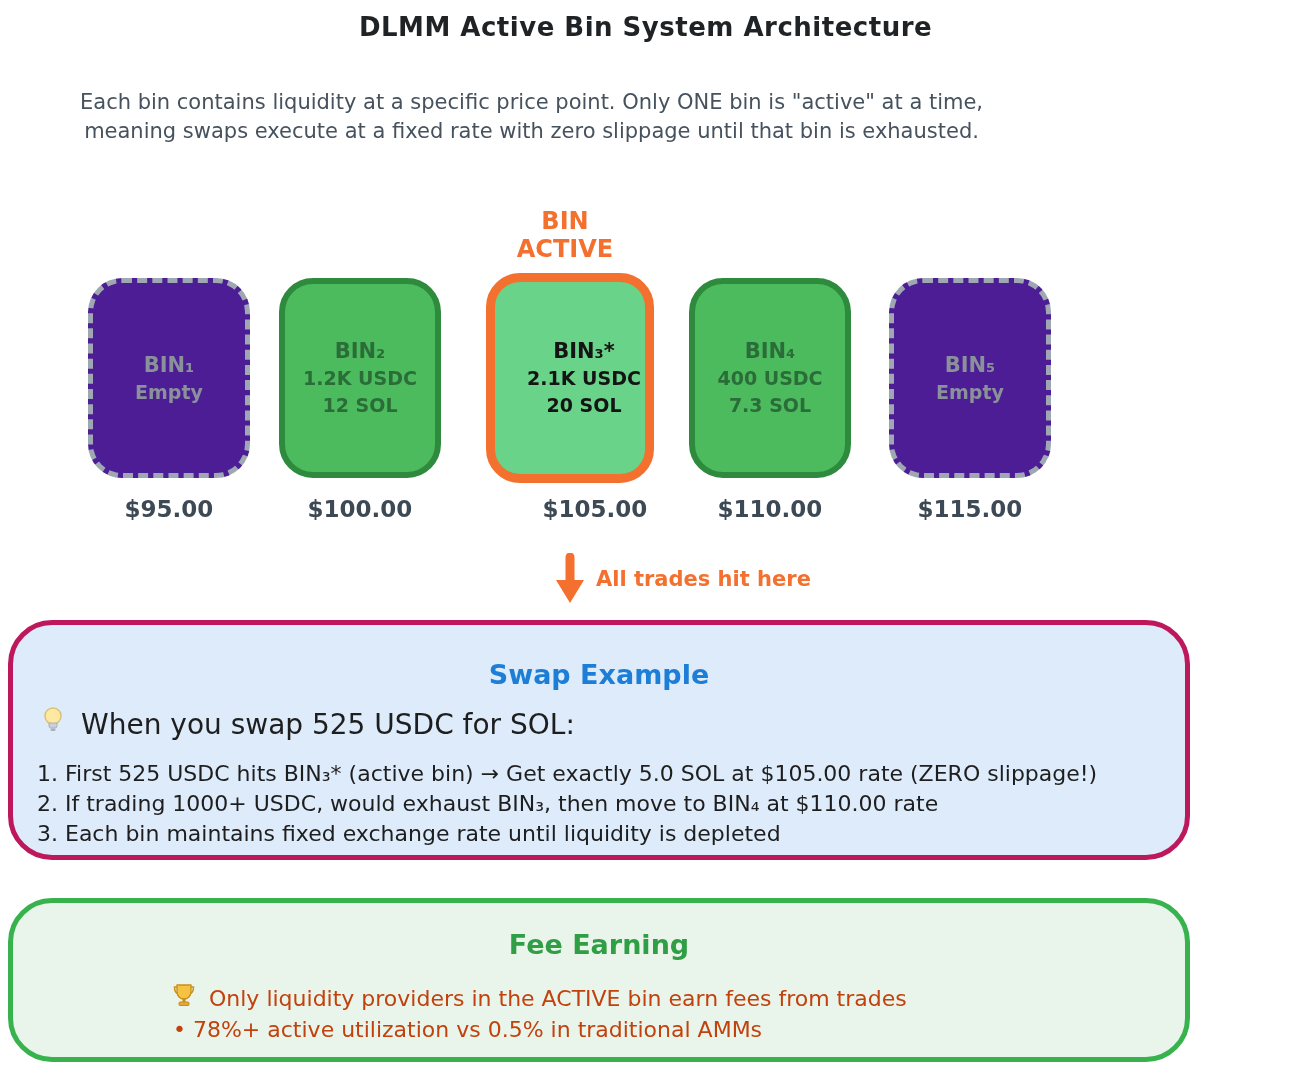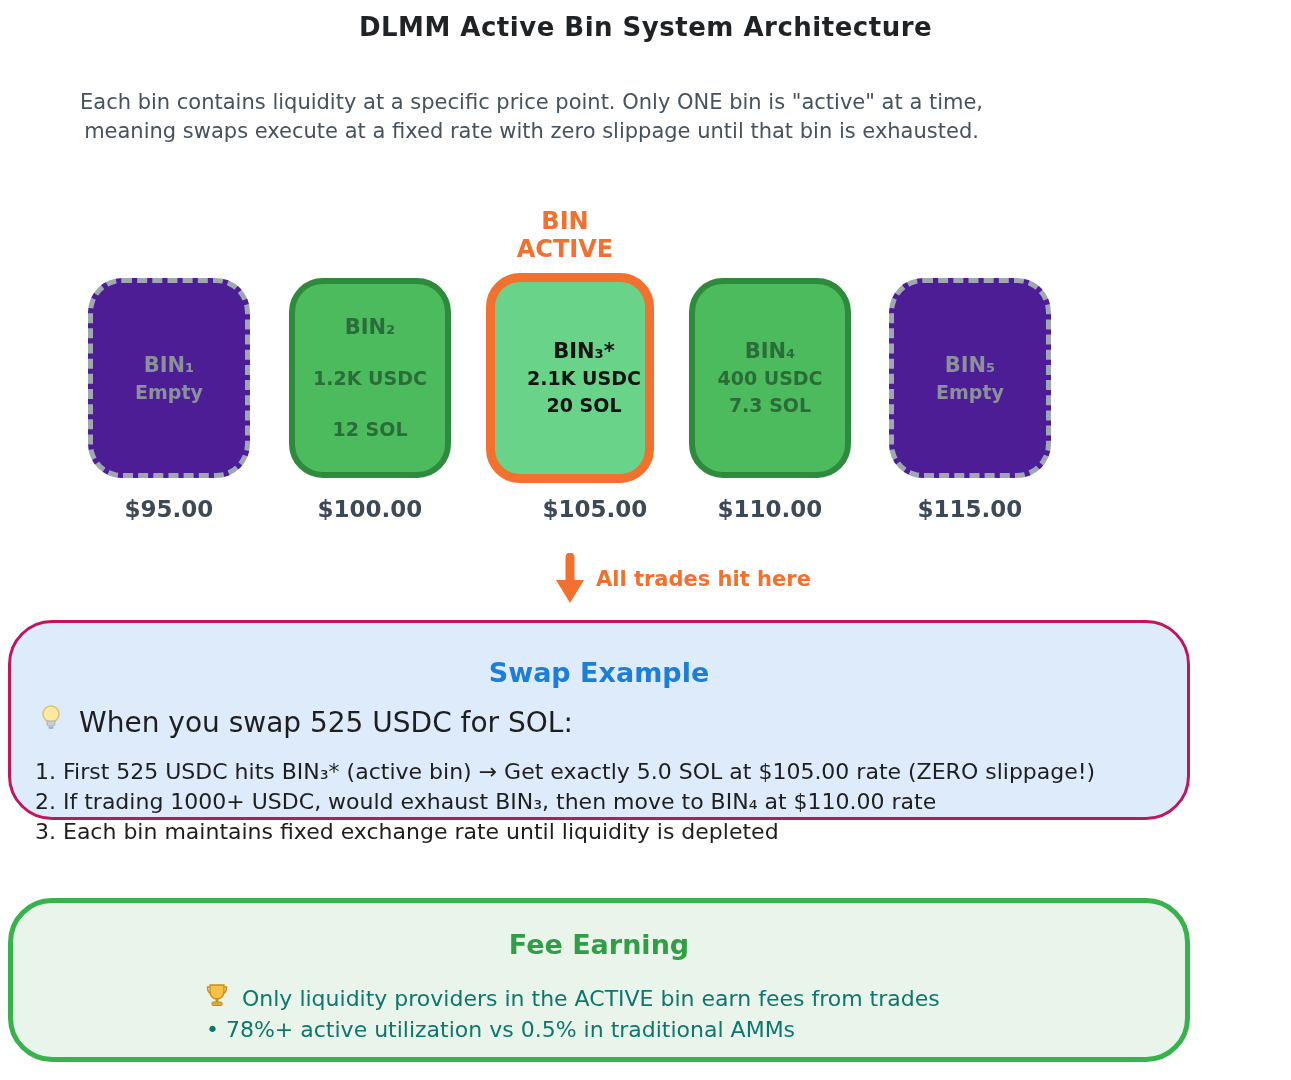--- a/index.html
+++ b/index.html
@@ -23,42 +23,42 @@
   .bin--empty{border:5px dashed #9fa8b2;background:#4c1d95;color:#8a919a;}
   .bin--filled{border:6px solid #2e8b3d;background:#4cbb5e;color:#2b6d38;}
   .bin--active{border:9px solid #f4702e;background:#69d389;color:#141414;
                top:273px;width:168px;height:210px;}
   .bin-name{font-size:21px;font-weight:700;line-height:28px;}
   .bin-line{font-size:19px;font-weight:600;line-height:27px;}
 
   .price{position:absolute;top:496px;width:162px;text-align:center;
          font-size:23px;font-weight:600;color:#3d4954;}
 
-  .b1{left:88px;}  .b2{left:289px;gap:24px;}  .b3{left:486px;padding-left:28px;}  .b4{left:689px;}  .b5{left:889px;}
+  .b1{left:88px;}  .b2{left:279px;}  .b3{left:486px;padding-left:28px;}  .b4{left:689px;}  .b5{left:889px;}
 
   .arrow-wrap{position:absolute;left:552px;top:553px;width:36px;height:52px;}
   .arrow-label{position:absolute;left:596px;top:567px;font-size:21px;font-weight:600;
                color:#f4702e;}
 
   .panel{position:absolute;left:8px;width:1182px;box-sizing:border-box;border-radius:44px;}
-  .panel--swap{top:620px;height:200px;border:3px solid #be185d;background:#ddebfa;}
+  .panel--swap{top:620px;height:240px;border:5px solid #be185d;background:#ddebfa;}
   .panel--fee{top:898px;height:164px;border:5px solid #37b24d;background:#e9f5eb;}
 
   .panel-title{position:absolute;left:0;width:100%;text-align:center;
                font-size:27px;font-weight:700;}
   .panel--swap .panel-title{top:34px;color:#1c7ed6;}
   .panel--fee  .panel-title{top:26px;color:#2f9e44;}
 
   .swap-intro{position:absolute;top:82px;left:30px;display:flex;align-items:center;
               gap:18px;font-size:28px;font-weight:500;color:#1e1e1e;justify-content:space-between;}
   .swap-steps{position:absolute;top:134px;left:24px;font-size:22px;font-weight:500;
               line-height:30px;color:#1e1e1e;white-space:nowrap;}
 
   .fee-body{position:absolute;top:80px;left:160px;font-size:22px;font-weight:500;
-            line-height:30px;color:#0f766e;white-space:nowrap;margin-left:33px;}
+            line-height:30px;color:#c2410c;white-space:nowrap;}
   .fee-row{display:flex;align-items:center;gap:14px;}
 
   .icon{display:inline-block;flex:0 0 auto;}
 </style>
 </head>
 <body>
 
 <div class="canvas">
 
   <div class="title">DLMM Active Bin System Architecture</div>

